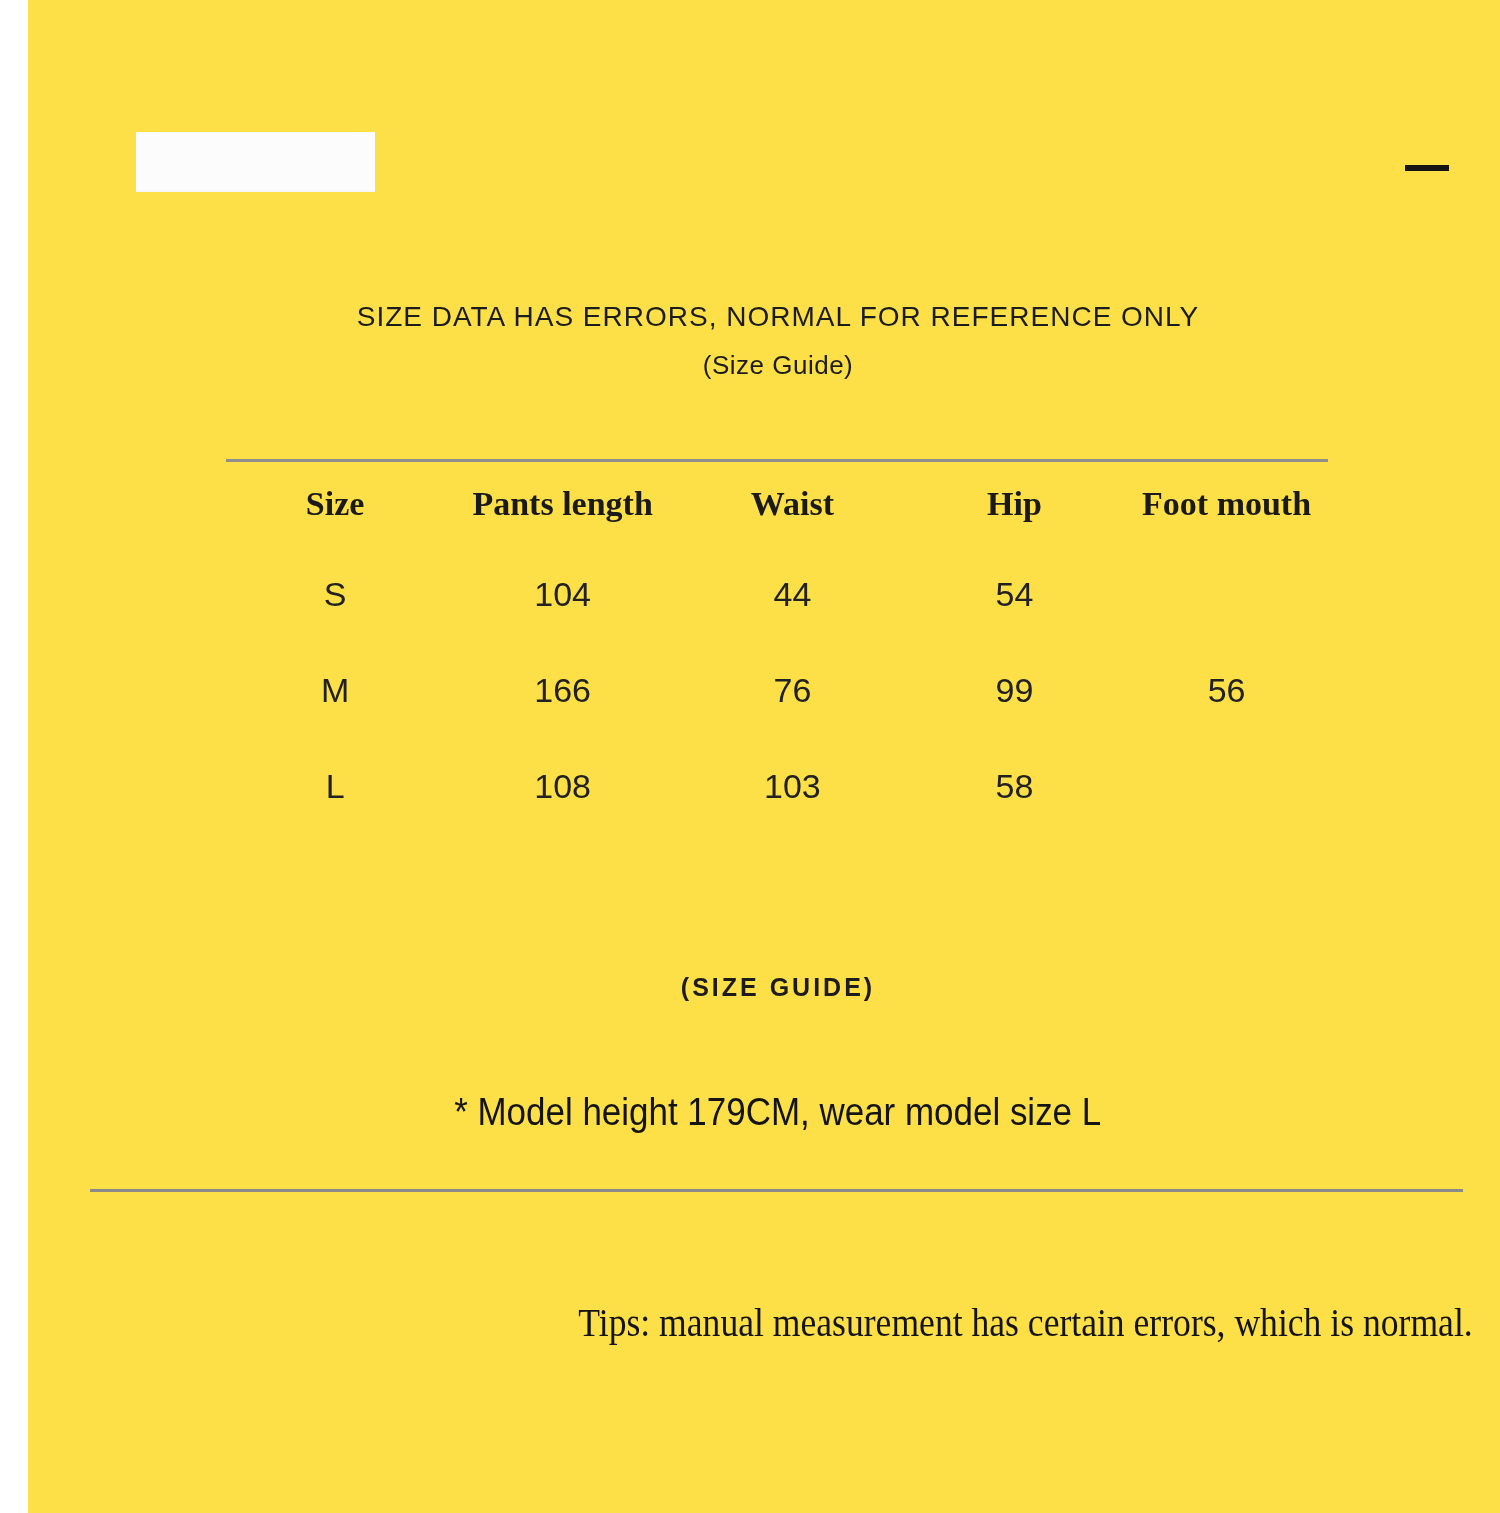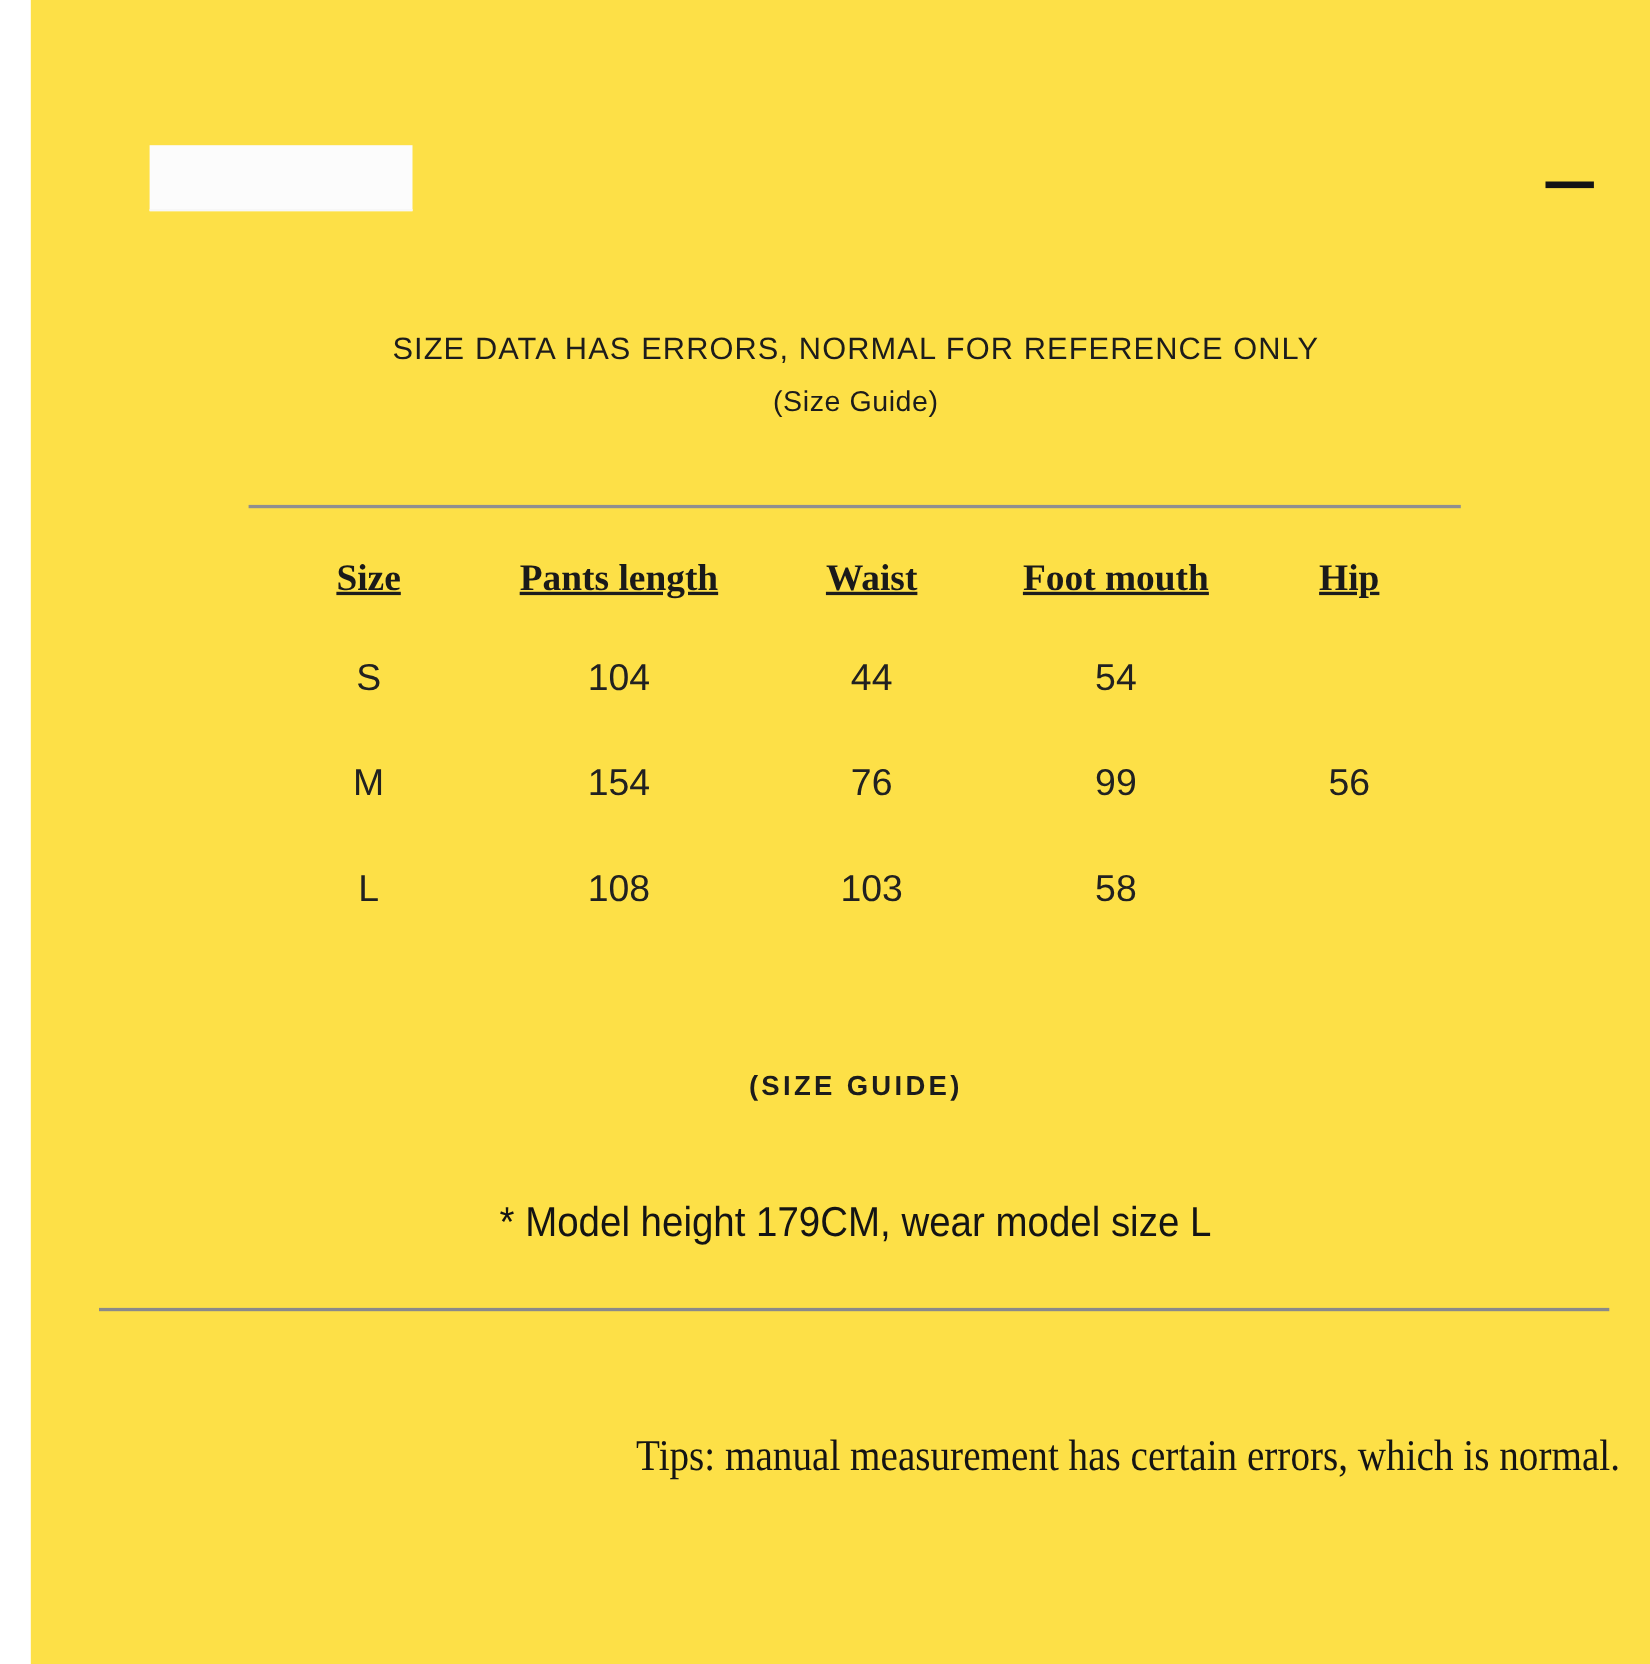--- a/index.html
+++ b/index.html
@@ -71,22 +71,20 @@
     top: 459px;
     width: 1102px;
     border-top: 3px solid #8f8f8f;
   }
   .size-table .grid-row {
     display: grid;
     grid-template-columns: 19.8% 21.5% 20.2% 20.1% 18.4%;
   }
   .size-table .header-row {
     height: 84px;
-    padding-top: 22px;
-    text-decoration: underline;
   }
   .size-table .header-cell {
     display: flex;
     align-items: center;
     justify-content: center;
     font-family: "Liberation Serif", serif;
     font-weight: bold;
     font-size: 34px;
     color: #1a1a1a;
     white-space: nowrap;
@@ -174,34 +172,34 @@
 
   <div class="title">SIZE DATA HAS ERRORS, NORMAL FOR REFERENCE ONLY</div>
 
   <div class="subtitle">(Size Guide)</div>
 
   <div class="size-table">
     <div class="grid-row header-row">
       <div class="header-cell">Size</div>
       <div class="header-cell">Pants length</div>
       <div class="header-cell">Waist</div>
+      <div class="header-cell">Hip</div>
       <div class="header-cell">Foot mouth</div>
-      <div class="header-cell">Hip</div>
     </div>
 
     <div class="grid-row body-row">
       <div class="body-cell">S</div>
       <div class="body-cell">104</div>
       <div class="body-cell">44</div>
       <div class="body-cell">54</div>
     </div>
 
     <div class="grid-row body-row">
       <div class="body-cell">M</div>
-      <div class="body-cell">154</div>
+      <div class="body-cell">166</div>
       <div class="body-cell">76</div>
       <div class="body-cell">99</div>
       <div class="body-cell">56</div>
     </div>
 
     <div class="grid-row body-row">
       <div class="body-cell">L</div>
       <div class="body-cell">108</div>
       <div class="body-cell">103</div>
       <div class="body-cell">58</div>

